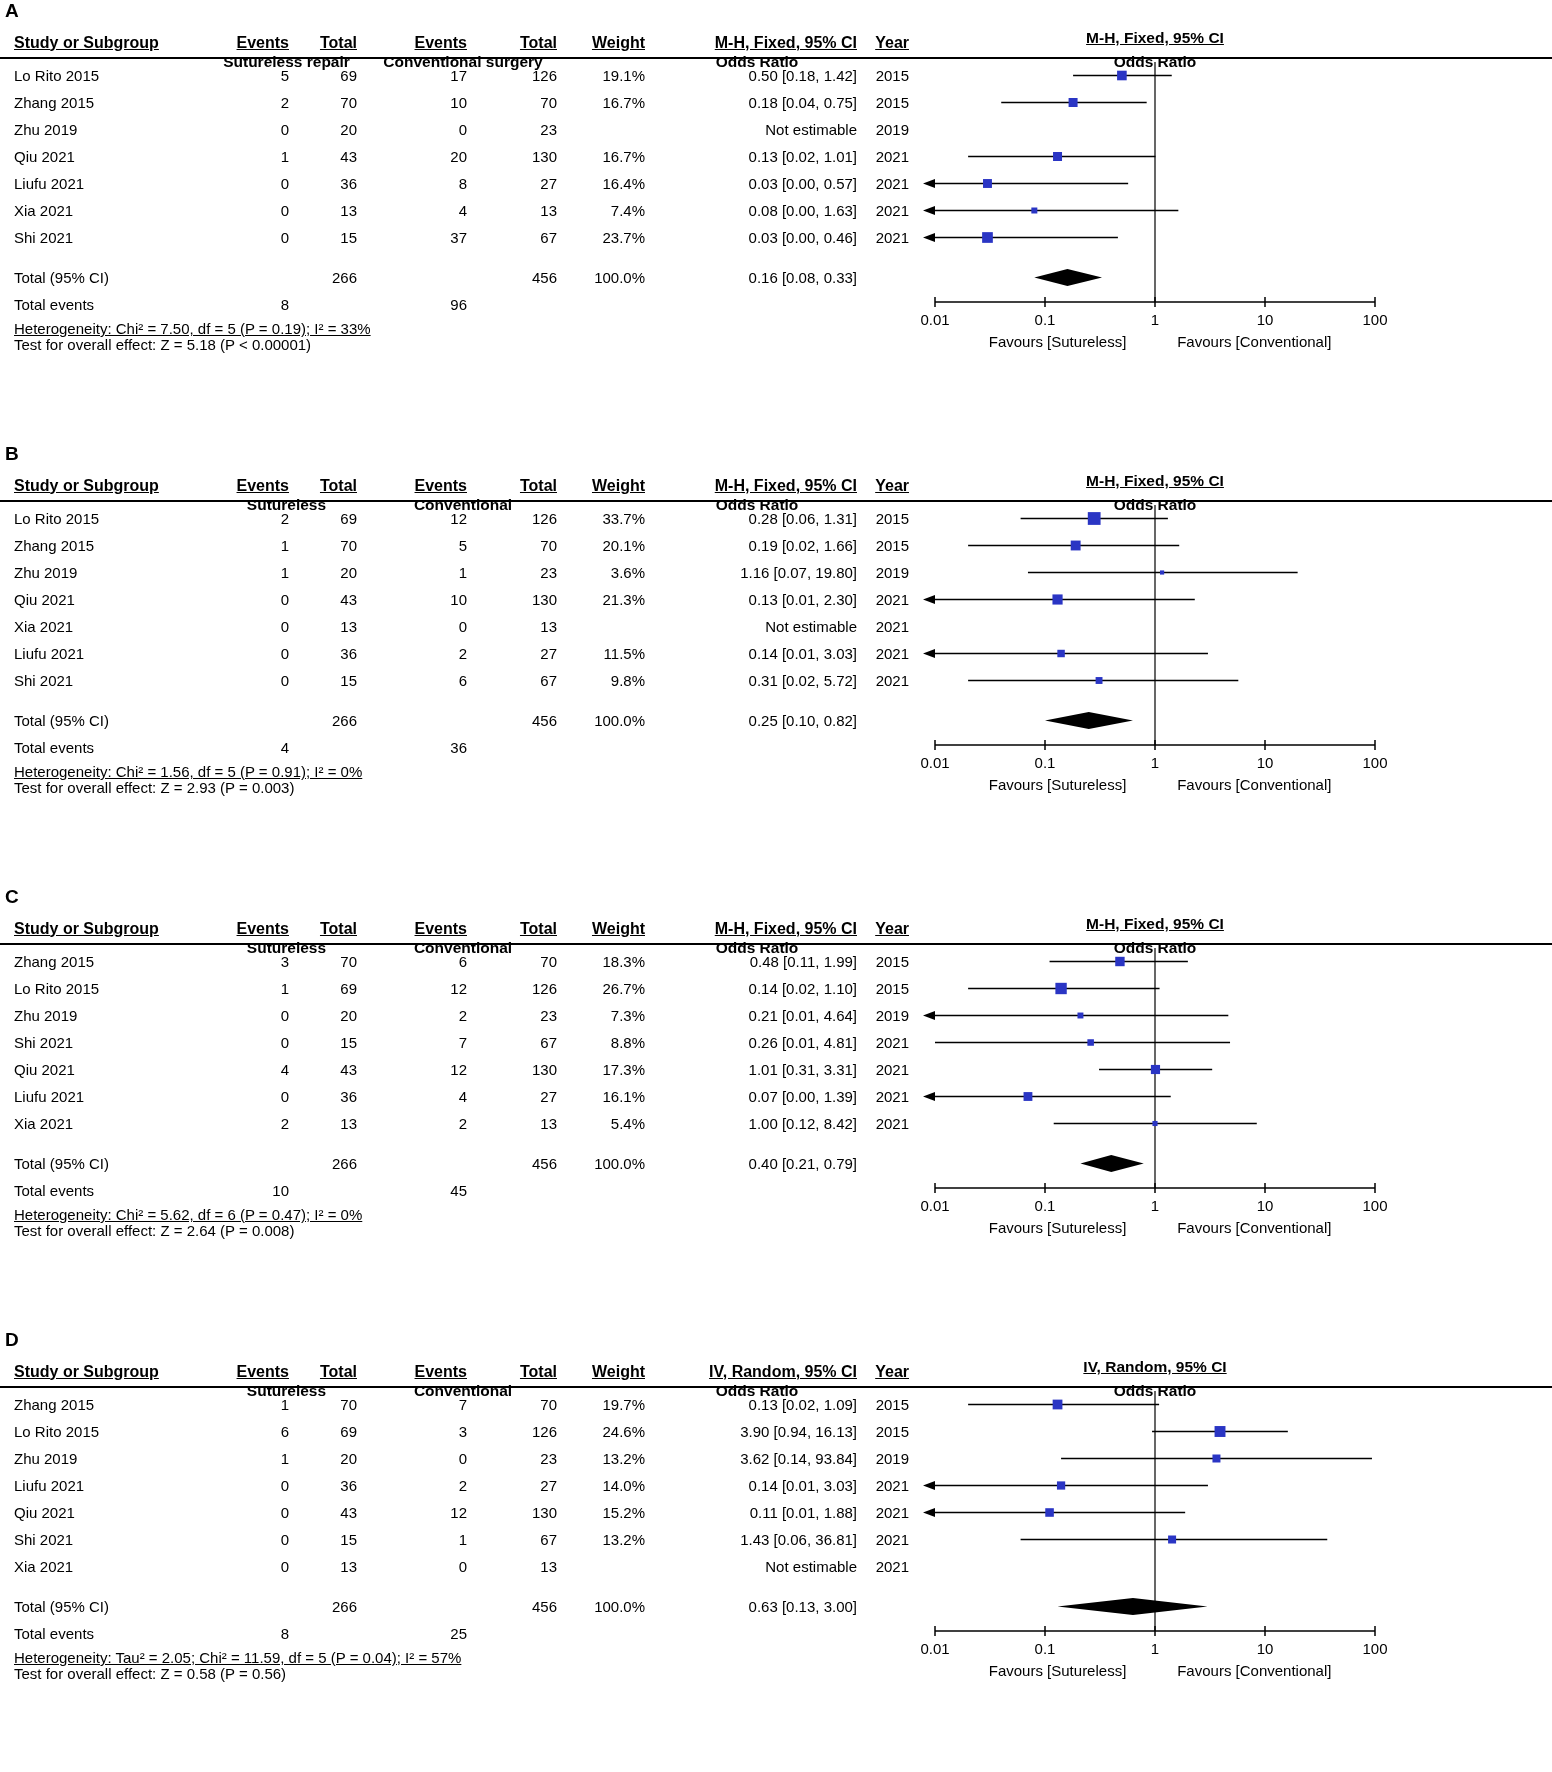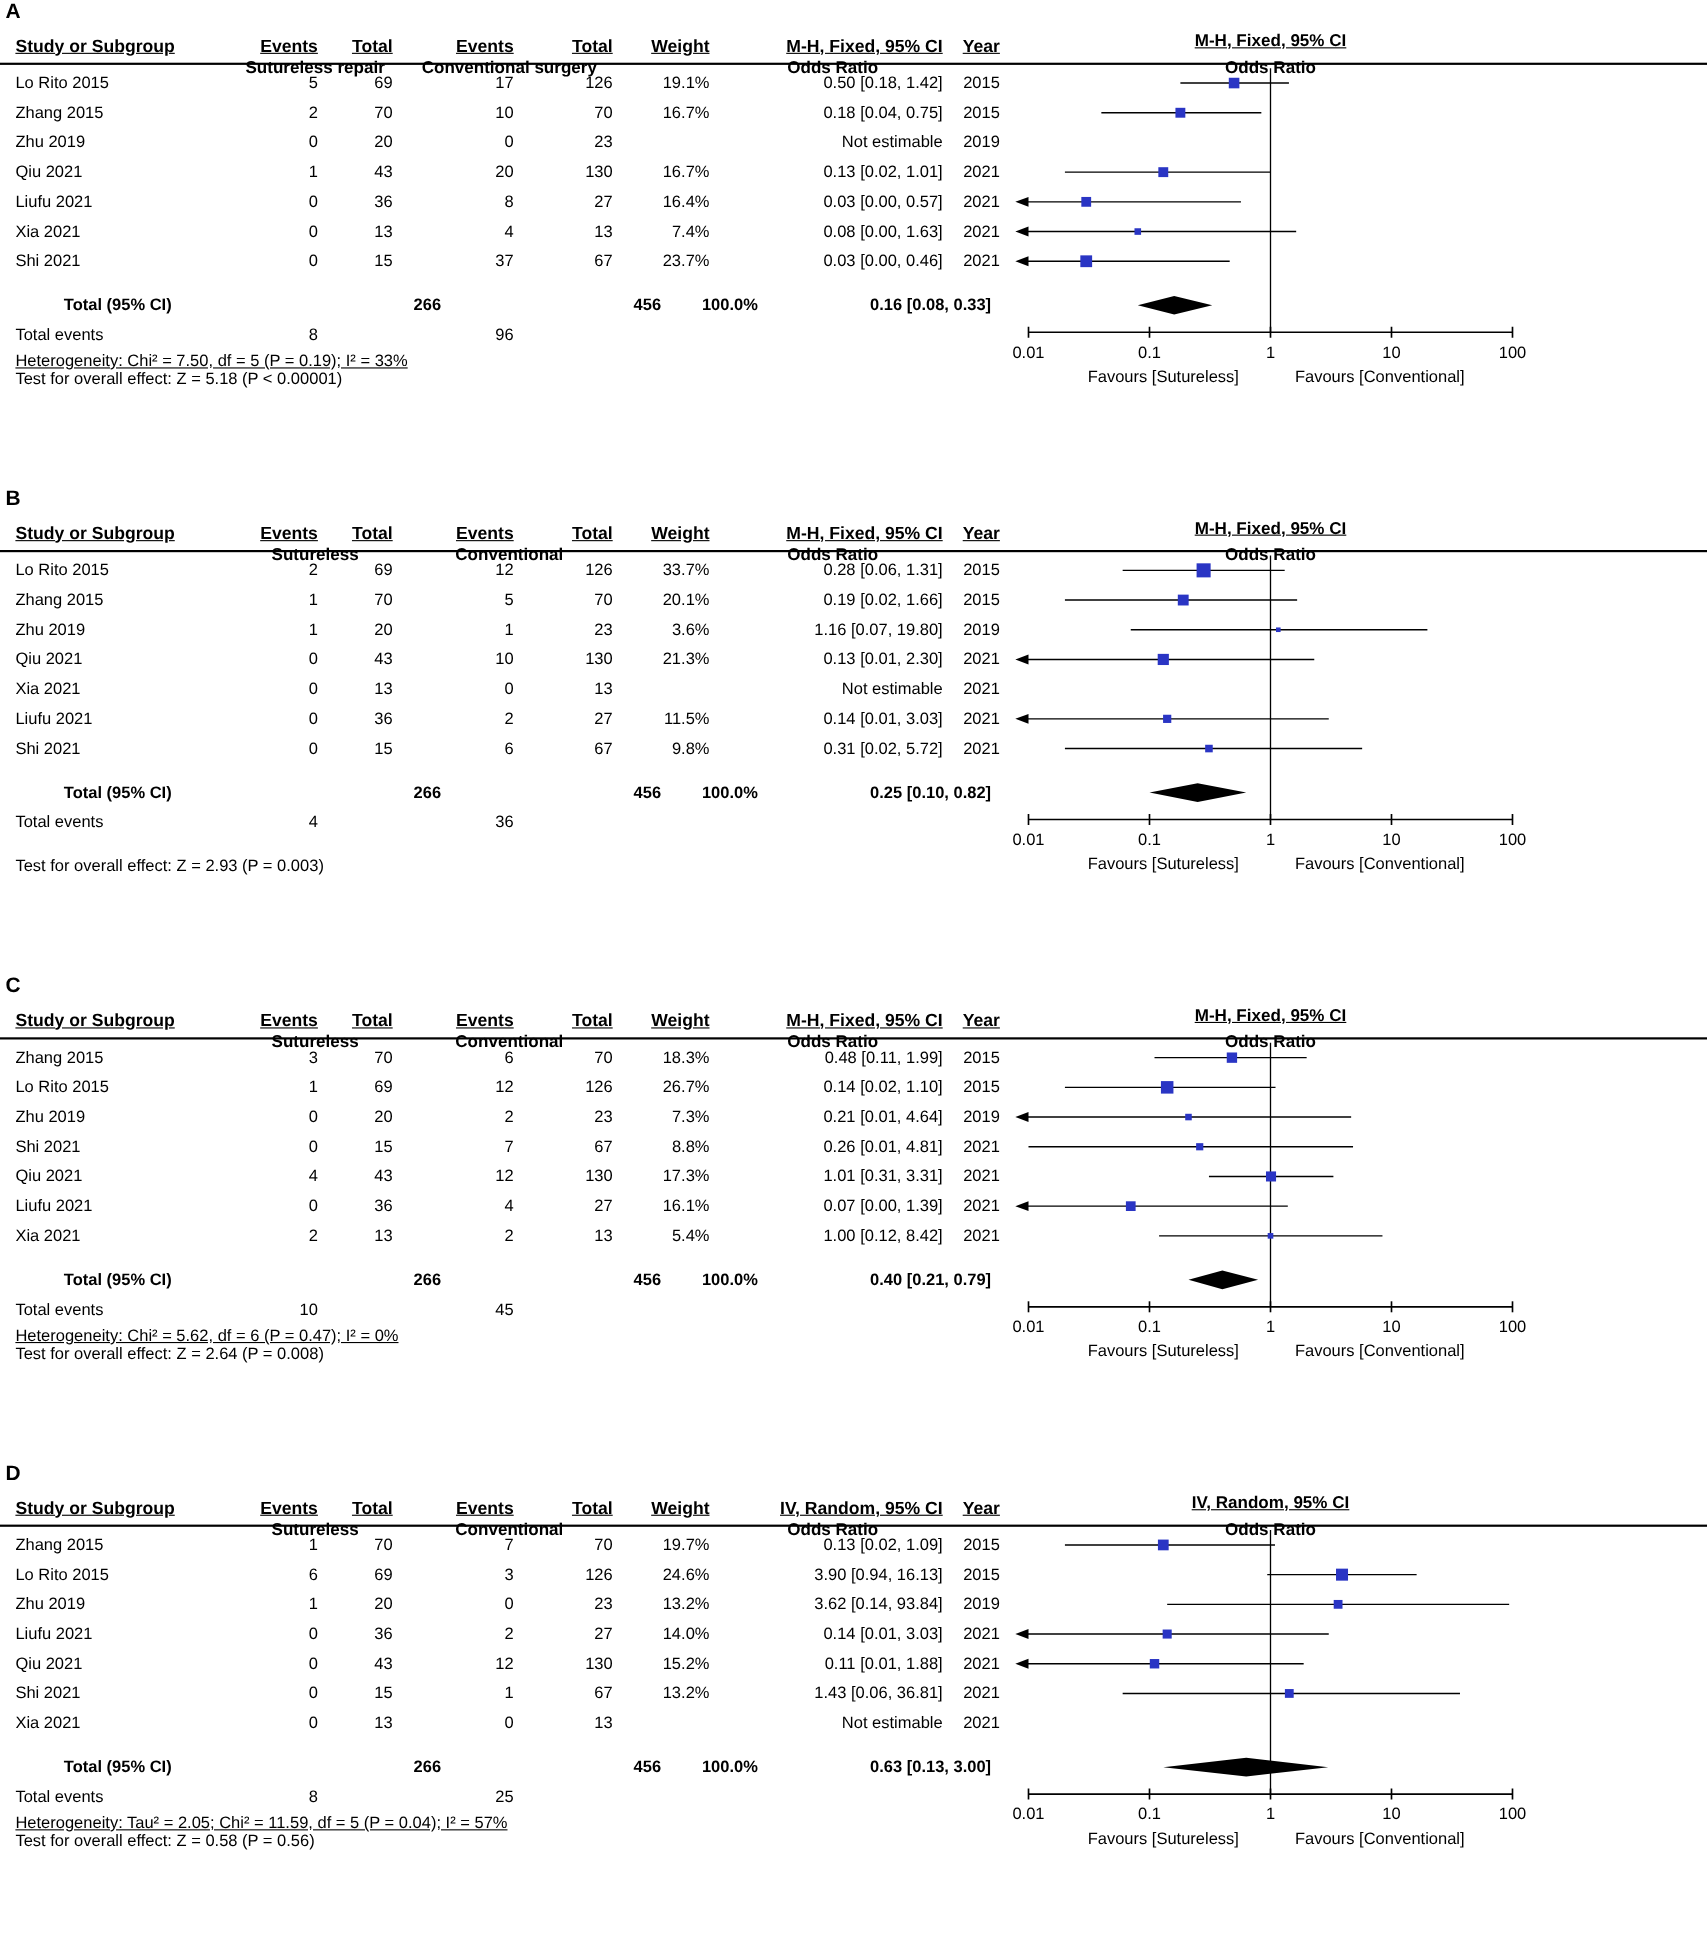--- a/index.html
+++ b/index.html
@@ -17,21 +17,21 @@
   .g4{left:915px;width:480px;}
   .trow{display:grid;grid-template-columns:210px 85px 68px 110px 90px 88px 212px 52px;align-items:center;height:27px;}
   .cell{white-space:nowrap;}
   .c-study{text-align:left;padding-left:14px;}
   .num{text-align:right;padding-right:6px;}
   .u{text-decoration:underline;}
   .chead{position:absolute;top:29px;left:0;width:915px;font-weight:bold;font-size:16px;}
   .plotsub{position:absolute;top:29px;left:915px;width:480px;text-align:center;font-weight:bold;font-size:15.5px;}
   .hrule{position:absolute;top:57px;left:0;width:1552px;border-top:2px solid #000;}
   .rows{position:absolute;top:62px;left:0;width:915px;}
-  .total-row{position:absolute;top:264px;left:0;width:915px;font-weight:bold;padding-left:44px;}
+  .total-row{position:absolute;top:264px;left:0;width:915px;font-weight:normal;}
   .tevents-row{position:absolute;top:291px;left:0;width:915px;}
   .fline{position:absolute;left:14px;width:900px;white-space:nowrap;}
   .het{top:320px;text-decoration:underline;}
   .ove{top:336px;}
   .forest{position:absolute;top:0;left:915px;}
   svg text{font-family:"Liberation Sans","DejaVu Sans",sans-serif;}
 </style>
 </head>
 <body>
 
@@ -276,20 +276,21 @@
     <div class="cell num">100.0%</div>
     <div class="cell num">0.25 [0.10, 0.82]</div>
     <div class="cell num"></div>
   </div>
   <div class="trow tevents-row">
     <div class="cell c-study">Total events</div>
     <div class="cell num">4</div>
     <div class="cell num"></div>
     <div class="cell num">36</div>
   </div>
+  <div class="fline het">Heterogeneity: Chi² = 1.56, df = 5 (P = 0.91); I² = 0%</div>
   <div class="fline ove">Test for overall effect: Z = 2.93 (P = 0.003)</div>
   <svg class="forest" width="637" height="443" viewBox="0 0 637 443">
       <line x1="240" y1="62" x2="240" y2="302" stroke="#000" stroke-width="1.2"></line>
       <line x1="20" y1="302" x2="460" y2="302" stroke="#000" stroke-width="1.5"></line>
       <line x1="20" y1="297" x2="20" y2="307" stroke="#000" stroke-width="1.5"></line>
       <text x="20" y="325" text-anchor="middle" font-size="15">0.01</text>
       <line x1="130" y1="297" x2="130" y2="307" stroke="#000" stroke-width="1.5"></line>
       <text x="130" y="325" text-anchor="middle" font-size="15">0.1</text>
       <line x1="240" y1="297" x2="240" y2="307" stroke="#000" stroke-width="1.5"></line>
       <text x="240" y="325" text-anchor="middle" font-size="15">1</text>

